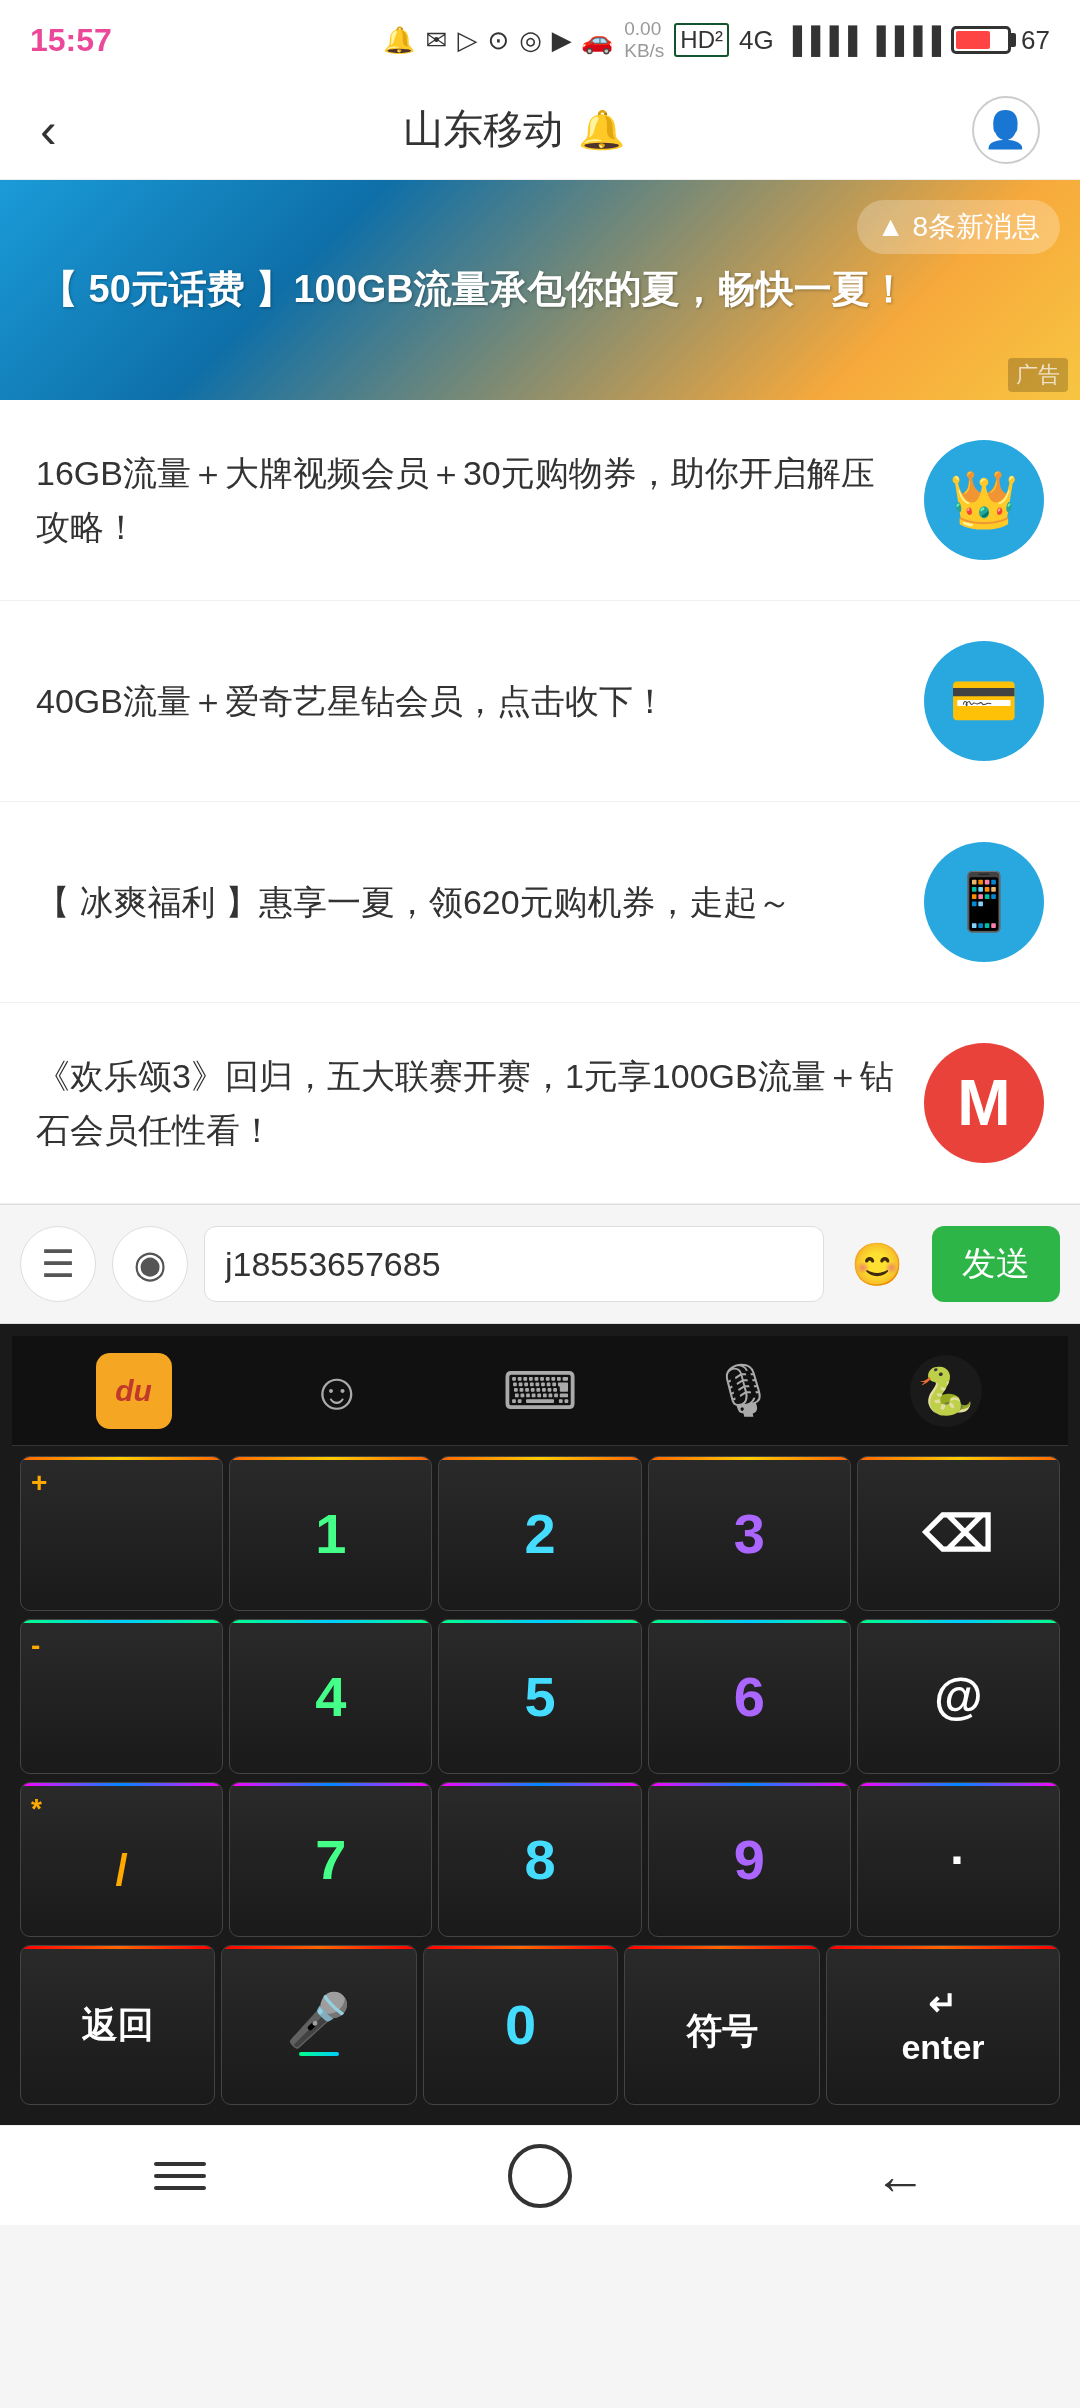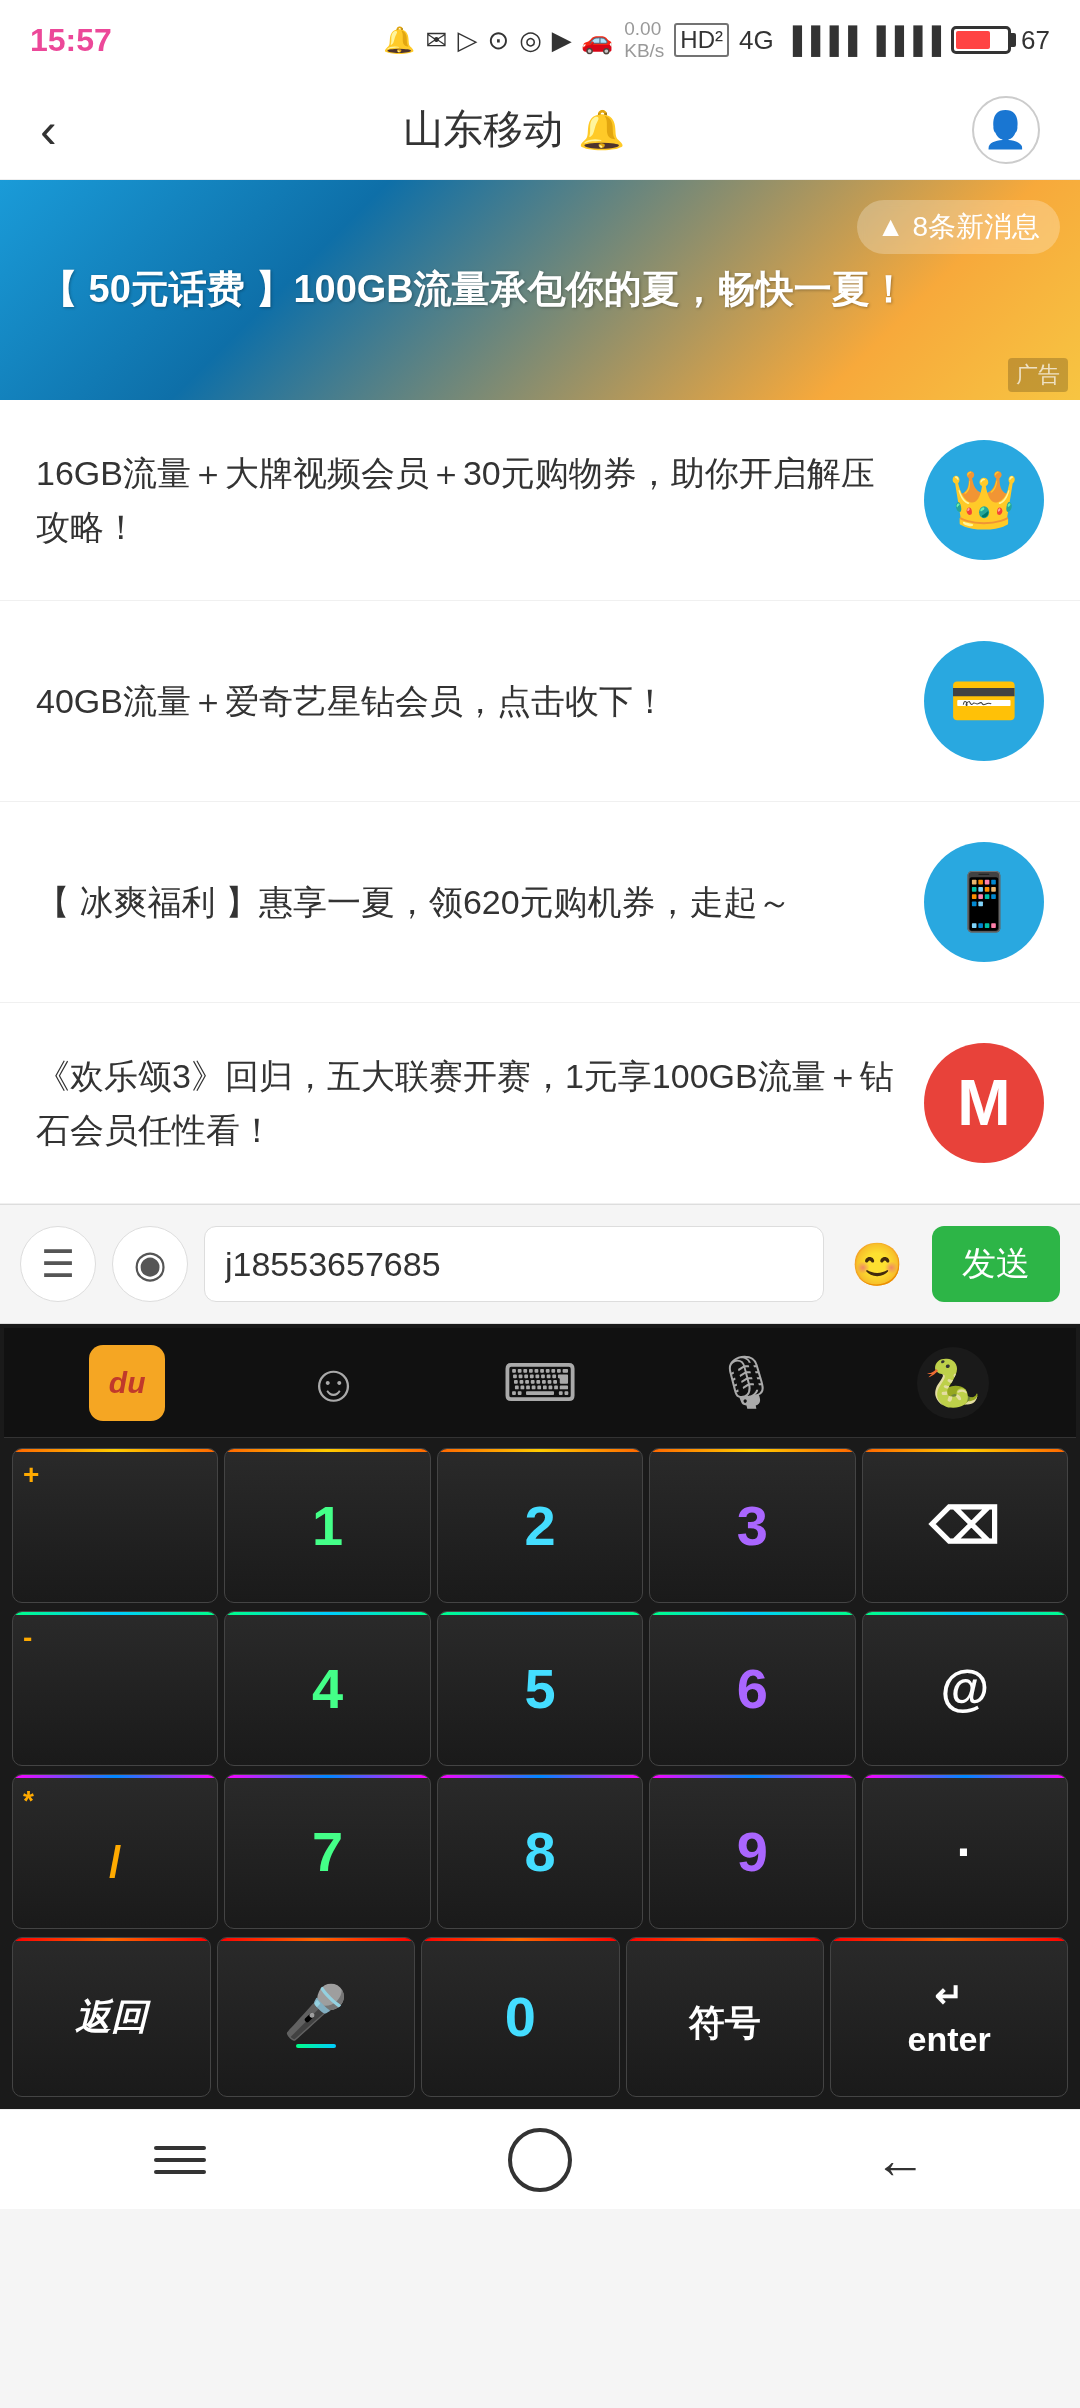--- a/index.html
+++ b/index.html
@@ -236,21 +236,21 @@
       font-weight: 500;
       cursor: pointer;
       flex-shrink: 0;
       text-align: center;
     }
 
     
     .keyboard {
       width: 100%;
       background: #1a1a1a;
-      padding: 4px;
+      padding: 12px;
     }
     .keyboard-toolbar {
       width: 100%;
       height: 110px;
       background: #111;
       display: flex;
       align-items: center;
       justify-content: space-around;
       padding: 0 20px;
       border-bottom: 1px solid #333;
@@ -365,21 +365,21 @@
     */7/8/9/. */
     .key-row:nth-child(3) .key:nth-child(1) .key-side { color: #ffaa00; }
     .key-row:nth-child(3) .key:nth-child(1) .key-main { color: #ffaa00; font-size: 48px; }
     .key-row:nth-child(3) .key:nth-child(2) .key-main { color: #44ff88; }
     .key-row:nth-child(3) .key:nth-child(3) .key-main { color: #44ddff; }
     .key-row:nth-child(3) .key:nth-child(4) .key-main { color: #aa66ff; }
     .key-row:nth-child(3) .key:nth-child(5) .key-main { color: #fff; font-size: 44px; }
 
     
     .key-row:nth-child(4) .key { height: 160px; }
-    .key-row:nth-child(4) .key:nth-child(1) .key-main { color: #fff; font-size: 36px; font-style: italic; }
+    .key-row:nth-child(4) .key:nth-child(1) .key-main { color: #fff; font-size: 36px; }
     .key-row:nth-child(4) .key:nth-child(2) .key-main { color: #44ff88; font-size: 52px; }
     .key-row:nth-child(4) .key:nth-child(3) .key-main { color: #44ddff; }
     .key-row:nth-child(4) .key:nth-child(4) .key-main { color: #fff; font-size: 36px; margin-top: 12px; }
     .key-row:nth-child(4) .key:nth-child(5) { flex: 1.2; }
     .key-row:nth-child(4) .key:nth-child(5) .key-main { color: #fff; font-size: 34px; line-height: 1.3; text-align: center; }
 
     
     .bottom-nav {
       width: 100%;
       height: 100px;
@@ -428,21 +428,21 @@
   <span class="status-time">15:57</span>
   <div class="status-icons">
     <span>🔔</span>
     <span>✉</span>
     <span>▷</span>
     <span>⊙</span>
     <span>◎</span>
     <span>▶</span>
     <span>🚗</span>
     <span style="font-size:19px;color:#999">0.00<br>KB/s</span>
-    <span style="font-size:24px;border:2px solid #737373;padding:1px 4px;border-radius:3px;">HD²</span>
+    <span style="font-size:24px;border:2px solid #14532d;padding:1px 4px;border-radius:3px;">HD²</span>
     <span style="font-size:26px;">4G</span>
     <span>▐▐▐▐</span>
     <span>▐▐▐▐</span>
     <div class="battery-bar">
       <div class="battery-fill"></div>
     </div>
     <span style="font-size:26px;">67</span>
   </div>
 </div>
 

